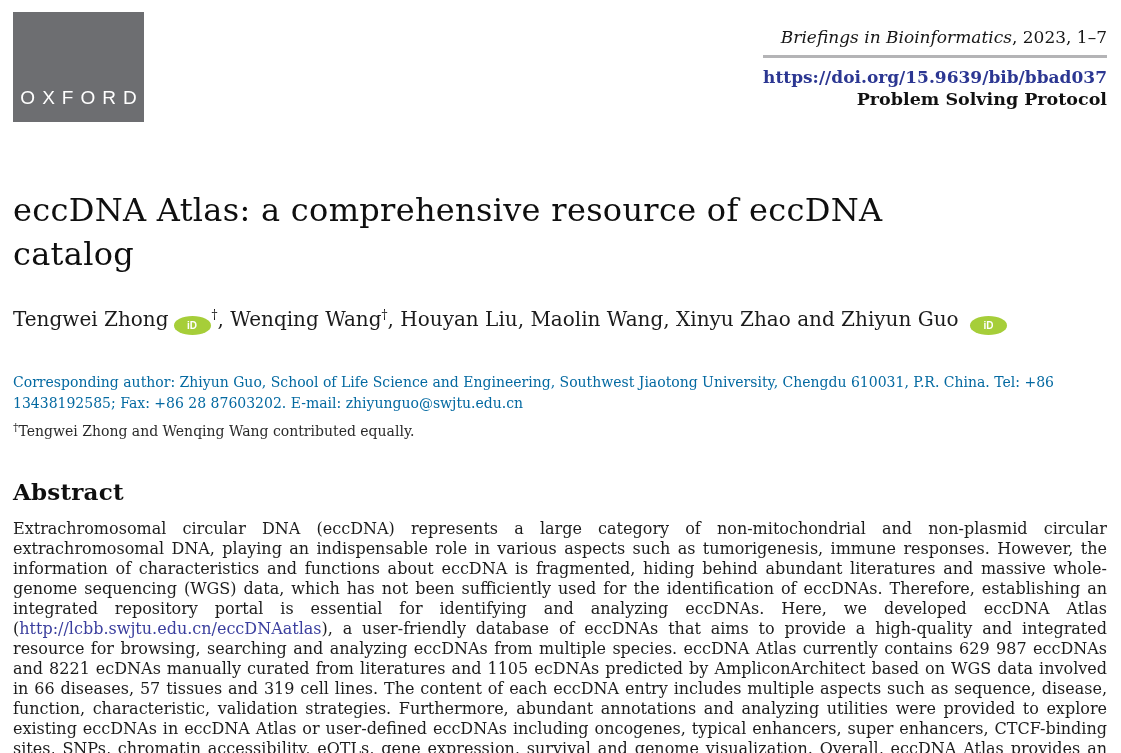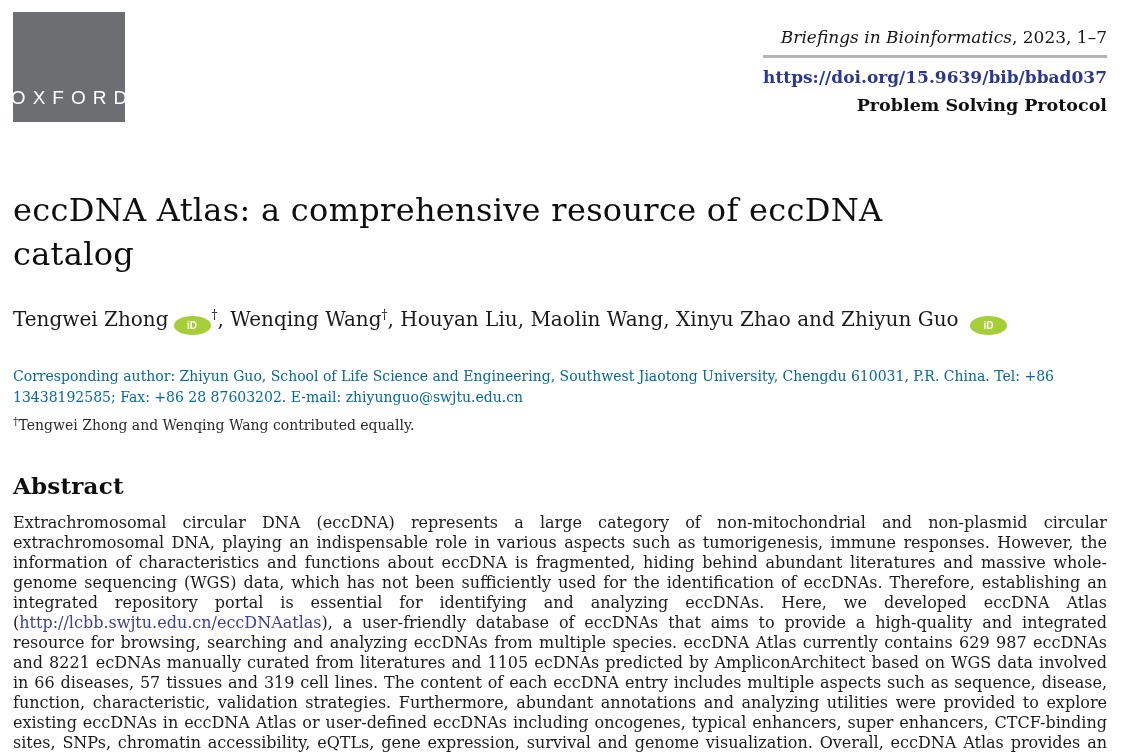--- a/index.html
+++ b/index.html
@@ -15,21 +15,21 @@
     color: #1f1f1f;
   }
   
   .header {
     display: flex;
     justify-content: space-between;
     align-items: flex-start;
     padding-top: 12px;
   }
   .oxford-box {
-    width: 112px;
+    width: 131px;
     height: 110px;
     background: #6d6e71;
     display: flex;
     align-items: flex-end;
     justify-content: center;
     padding-bottom: 13px;
   }
   .oxford-text {
     color: #ffffff;
     font-family: "Liberation Sans", sans-serif;
@@ -63,21 +63,20 @@
     font-size: 17px;
     font-weight: 700;
     color: #2c3792;
     text-decoration: none;
     white-space: nowrap;
   }
   .article-type {
     font-size: 17.5px;
     font-weight: 700;
     color: #111111;
-    margin-top: 6px;
     line-height: 22px;
   }
   
   .title {
     margin-top: 66px;
     font-size: 32px;
     font-weight: 500;
     letter-spacing: 0.3px;
     line-height: 44px;
     color: #0f0f0f;
@@ -96,21 +95,21 @@
     height: 19px;
     border-radius: 50%;
     background: #a6ce39;
     color: #ffffff;
     font-family: "Liberation Sans", sans-serif;
     font-size: 10px;
     font-weight: 700;
     align-items: center;
     justify-content: center;
     vertical-align: -3px;
-    margin: 0 1px 8px 5px;
+    margin: 0 1px 14px 5px;
   }
   .authors sup, .equal-note sup {
     font-size: 12px;
     vertical-align: 7px;
     line-height: 0;
   }
   
   .correspondence {
     margin-top: 23px;
     font-size: 14px;

